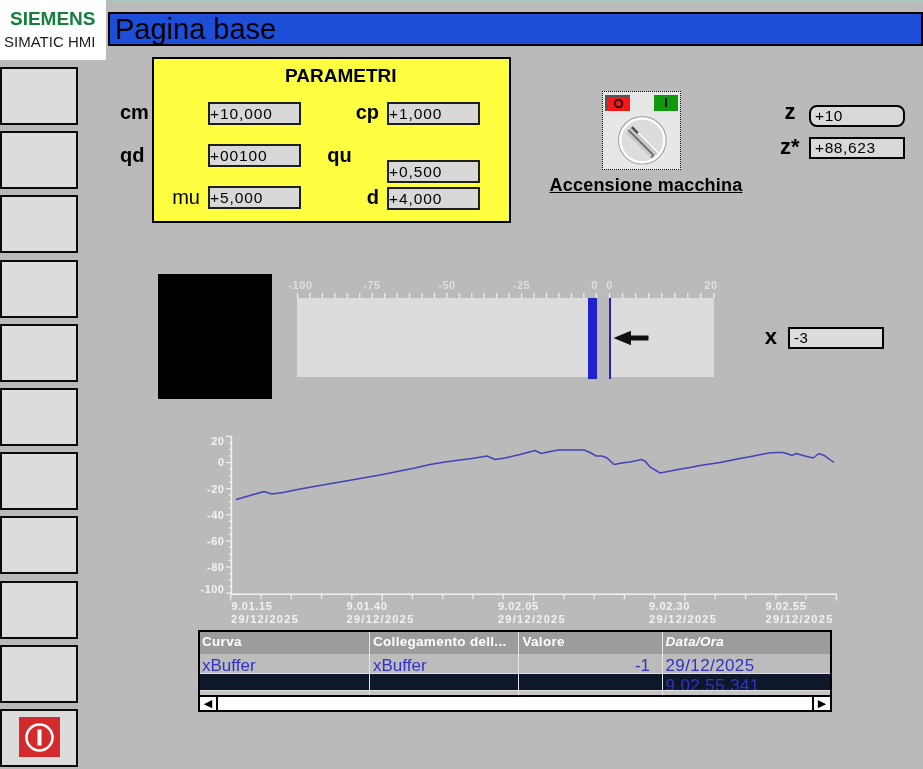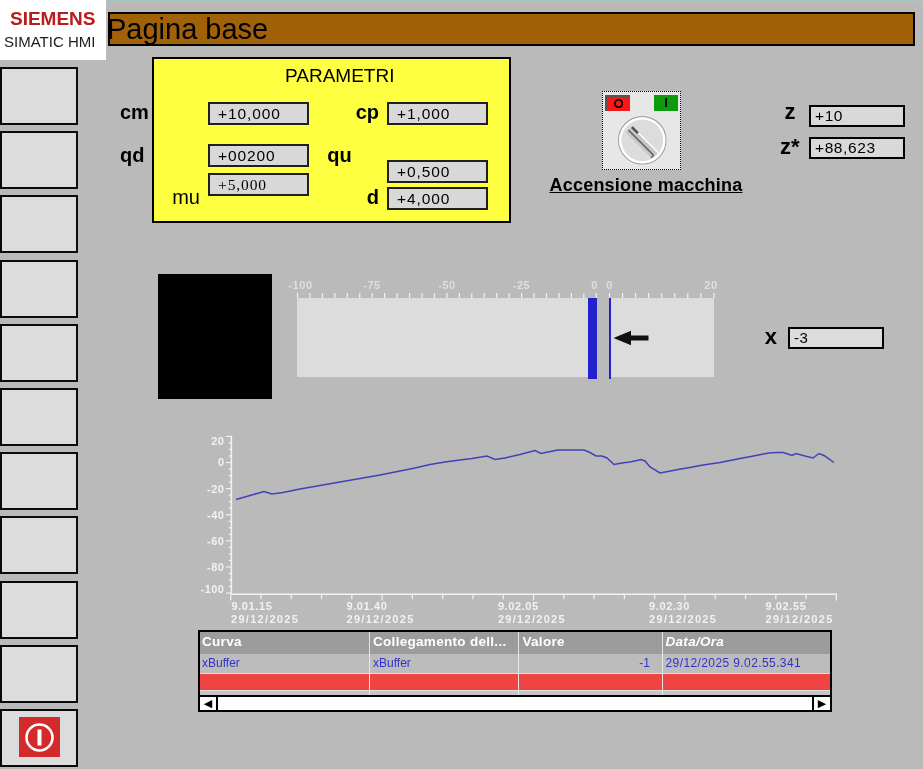--- a/index.html
+++ b/index.html
@@ -5,25 +5,25 @@
   html,body{margin:0;padding:0;}
   body{width:923px;height:769px;background:#BABABA;font-family:"Liberation Sans",sans-serif;position:relative;overflow:hidden;}
   .abs{position:absolute;}
 </style>
 </head>
 <body>
 
 <div class="abs" style="left:0;top:0;width:923px;height:2px;background:#A7C6BF;"></div>
 
 <div class="abs" style="left:0;top:0;width:106px;height:60px;background:#ffffff;">
-  <div class="abs" style="left:10px;top:8px;width:96px;font-weight:bold;font-size:19px;color:#b91c1c;">SIEMENS</div>
+  <div class="abs" style="left:10px;top:8px;width:96px;font-weight:bold;font-size:19px;color:#15803d;">SIEMENS</div>
   <div class="abs" style="left:4px;top:33px;width:99px;font-size:15px;color:#1c1c1c;">SIMATIC HMI</div>
 </div>
 
-<div class="abs" style="left:108px;top:12px;width:803px;height:30px;background:#a16207;border:2px solid #000;font-size:29px;color:#000;line-height:31px;padding-left:0;text-indent:-3px;">Pagina base</div>
+<div class="abs" style="left:108px;top:12px;width:803px;height:30px;background:#1d4ed8;border:2px solid #000;font-size:29px;color:#000;line-height:31px;padding-left:8px;text-indent:-3px;">Pagina base</div>
 
 <div class="abs" style="left:0;top:67px;width:74px;height:54px;background:#DCDCDC;border:2px solid #0a0a0a;"></div>
 <div class="abs" style="left:0;top:131.2px;width:74px;height:54px;background:#DCDCDC;border:2px solid #0a0a0a;"></div>
 <div class="abs" style="left:0;top:195.4px;width:74px;height:54px;background:#DCDCDC;border:2px solid #0a0a0a;"></div>
 <div class="abs" style="left:0;top:259.6px;width:74px;height:54px;background:#DCDCDC;border:2px solid #0a0a0a;"></div>
 <div class="abs" style="left:0;top:323.8px;width:74px;height:54px;background:#DCDCDC;border:2px solid #0a0a0a;"></div>
 <div class="abs" style="left:0;top:388px;width:74px;height:54px;background:#DCDCDC;border:2px solid #0a0a0a;"></div>
 <div class="abs" style="left:0;top:452.2px;width:74px;height:54px;background:#DCDCDC;border:2px solid #0a0a0a;"></div>
 <div class="abs" style="left:0;top:516.4px;width:74px;height:54px;background:#DCDCDC;border:2px solid #0a0a0a;"></div>
 <div class="abs" style="left:0;top:580.6px;width:74px;height:54px;background:#DCDCDC;border:2px solid #0a0a0a;"></div>
@@ -31,60 +31,60 @@
 <div class="abs" style="left:0;top:709px;width:74px;height:54px;background:#DCDCDC;border:2px solid #0a0a0a;"></div>
 
 <div class="abs" style="left:19px;top:717px;width:41px;height:40px;background:#D32B2B;">
   <svg width="41" height="40" style="display:block">
     <circle cx="20.5" cy="20.5" r="13" fill="none" stroke="#ffffff" stroke-width="2.6"></circle>
     <rect x="18.5" y="12.5" width="4" height="16" fill="#ffffff"></rect>
   </svg>
 </div>
 
 <div class="abs" style="left:152px;top:57px;width:359px;height:166px;background:#FFFF42;border:2px solid #000;box-sizing:border-box;"></div>
-<div class="abs" style="left:285px;top:65px;font-weight:normal;font-size:19px;color:#000;">PARAMETRI</div>
+<div class="abs" style="left:285px;top:65px;font-weight:bold;font-size:19px;color:#000;">PARAMETRI</div>
 
 <div class="abs" style="left:120px;top:101px;width:80px;font-weight:bold;font-size:20px;">cm</div>
 <div class="abs pbox" style="left:208px;top:102px;">+10,000</div>
 <div class="abs" style="left:300px;top:101px;width:79px;text-align:right;font-weight:bold;font-size:20px;">cp</div>
 <div class="abs pbox" style="left:387px;top:102px;">+1,000</div>
 
 <div class="abs" style="left:120px;top:143.5px;width:80px;font-weight:bold;font-size:20px;">qd</div>
-<div class="abs pbox" style="left:208px;top:144px;">+00200</div>
+<div class="abs pbox" style="left:208px;top:144px;">+00100</div>
 <div class="abs" style="left:300px;top:143.5px;width:79px;text-align:center;font-weight:bold;font-size:20px;">qu</div>
 <div class="abs pbox" style="left:387px;top:160px;">+0,500</div>
 
 <div class="abs" style="left:120px;top:186px;width:80px;text-align:right;font-weight:normal;font-size:20px;">mu</div>
-<div class="abs pbox" style="left:208px;top:173px;font-family:Liberation Serif, serif;">+5,000</div>
+<div class="abs pbox" style="left:208px;top:186px;">+5,000</div>
 <div class="abs" style="left:300px;top:186px;width:79px;text-align:right;font-weight:bold;font-size:20px;">d</div>
 <div class="abs pbox" style="left:387px;top:186.5px;">+4,000</div>
 
 <style>
-.pbox{width:89px;height:19px;background:#D8D8D8;border:2px solid #1f1f1f;font-size:15.5px;color:#000;line-height:19px;padding-left:8px;letter-spacing:0.9px;}
+.pbox{width:89px;height:19px;background:#D8D8D8;border:2px solid #1f1f1f;font-size:15.5px;color:#000;line-height:19px;padding-left:0;letter-spacing:0.9px;}
 </style>
 
 <div class="abs" style="left:602px;top:91px;width:77px;height:77px;background:#E7E7E7;border:1px dotted #000;">
   <div class="abs" style="left:2px;top:3px;width:23px;height:14px;background:#F81616;border-top:2px solid #555;border-left:2px solid #555;text-align:center;font-weight:bold;font-size:13px;line-height:14px;color:#000;">O</div>
   <div class="abs" style="left:51px;top:3px;width:24px;height:16px;background:#0D9B0D;text-align:center;font-weight:bold;font-size:13px;line-height:16px;color:#000;">I</div>
   <svg class="abs" style="left:12px;top:22px;" width="55" height="55">
     <circle cx="27.3" cy="26.3" r="23.7" fill="#DCDCDC" stroke="#A2A2A2" stroke-width="1.2"></circle>
     <circle cx="27.3" cy="26.3" r="22" fill="none" stroke="#ffffff" stroke-width="2.3"></circle>
     <g transform="rotate(45 27.3 28)">
       <rect x="8.8" y="23.5" width="37" height="9.5" fill="#C6C6C6"></rect>
       <line x1="17.5" y1="24.3" x2="46.5" y2="24.3" stroke="#ffffff" stroke-width="1.5"></line>
       <line x1="9" y1="29.4" x2="44.6" y2="29.4" stroke="#51615A" stroke-width="1.5"></line>
       <line x1="44.5" y1="29.4" x2="44.5" y2="32.9" stroke="#51615A" stroke-width="1.4"></line>
       <line x1="9.5" y1="24.9" x2="18" y2="24.9" stroke="#4e4e4e" stroke-width="2.4"></line>
     </g>
   </svg>
 </div>
 <div class="abs" style="left:546px;top:175px;width:200px;text-align:center;font-weight:bold;font-size:18px;letter-spacing:0.2px;color:#000;text-decoration:underline;">Accensione macchina</div>
 
 <div class="abs" style="left:757px;top:98.5px;width:38.5px;text-align:right;font-weight:bold;font-size:22px;">z</div>
-<div class="abs zbox" style="left:809px;top:105px;">+10</div>
+<div class="abs zbox" style="left:809px;top:105px;border-radius:8px;">+10</div>
 <div class="abs" style="left:757px;top:134px;width:42.5px;text-align:right;font-weight:bold;font-size:22px;">z*</div>
 <div class="abs zbox" style="left:809px;top:136.5px;">+88,623</div>
 <style>
 .zbox{width:88px;height:18px;background:#D9D9D9;border:2px solid #000;font-size:15.5px;line-height:18px;padding-left:4px;letter-spacing:0.6px;color:#000;}
 </style>
 
 <div class="abs" style="left:158px;top:274px;width:114px;height:125px;background:#000;"></div>
 
 <div class="abs" style="left:297px;top:298px;width:299px;height:78.5px;background:#DCDCDC;"></div>
 <div class="abs" style="left:587.5px;top:298px;width:9px;height:80.5px;background:#2121CE;"></div>
@@ -229,30 +229,30 @@
 236,499.5 250,495.5 264,491.5 272,494 283,492.5 300,489 320,485.5 340,482
 360,478.5 380,475 400,471 415,468 430,464.5 445,462 460,460 472,458.5
 487,456 495,459.5 505,458 520,454.5 535,450.5 541,453.5 548,452 558,450
 584,450 590,452.5 596,456 602,456 607,458 614,464.5 622,463 630,462
 637,460.5 641,459.5 645,461 650,467 660,473 668,471.5 678,469.5 690,467.5
 700,465.5 710,464 720,462.5 730,460.5 740,458.5 751,456.5 761,454.5
 769,453 777,452.5 783,452.5 788,454 792,455.5 796,453.5 805,456 813,458
 819,453.5 824,455.5 834,462.5"></polyline>
 </svg>
 
-<div class="abs" style="left:198px;top:630px;width:630px;height:78px;border:2px solid #000;background:#ef4444;">
+<div class="abs" style="left:198px;top:630px;width:630px;height:78px;border:2px solid #000;background:#0f172a;">
 
   <div class="abs" style="left:0;top:0;width:630px;height:22px;background:#9C9C9C;color:#fff;font-weight:bold;font-size:13.5px;letter-spacing:0.3px;">
     <div class="abs" style="left:2px;top:2px;">Curva</div>
     <div class="abs" style="left:173px;top:2px;">Collegamento dell...</div>
     <div class="abs" style="left:322.5px;top:2px;">Valore</div>
     <div class="abs" style="left:465.5px;top:2px;font-style:italic;">Data/Ora</div>
   </div>
 
-  <div class="abs" style="left:0;top:22px;width:630px;height:19px;background:#BCBCBC;color:#3232C8;font-size:12px;">
+  <div class="abs" style="left:0;top:22px;width:630px;height:19px;background:#BCBCBC;color:#3232C8;font-size:17px;">
     <div class="abs" style="left:2px;top:2px;">xBuffer</div>
     <div class="abs" style="left:173px;top:2px;">xBuffer</div>
     <div class="abs" style="left:322px;top:2px;width:128px;text-align:right;">-1</div>
     <div class="abs" style="left:465.5px;top:2px;letter-spacing:0.4px;">29/12/2025 9.02.55.341</div>
   </div>
 
   <div class="abs" style="left:0;top:41px;width:630px;height:1px;background:#E0E0E0;"></div>
   <div class="abs" style="left:0;top:58px;width:630px;height:1px;background:#E0E0E0;"></div>
   <div class="abs" style="left:0;top:59px;width:630px;height:4px;background:#C6C6C6;"></div>
   <div class="abs" style="left:0;top:63px;width:630px;height:2px;background:#D2D2D2;"></div>

